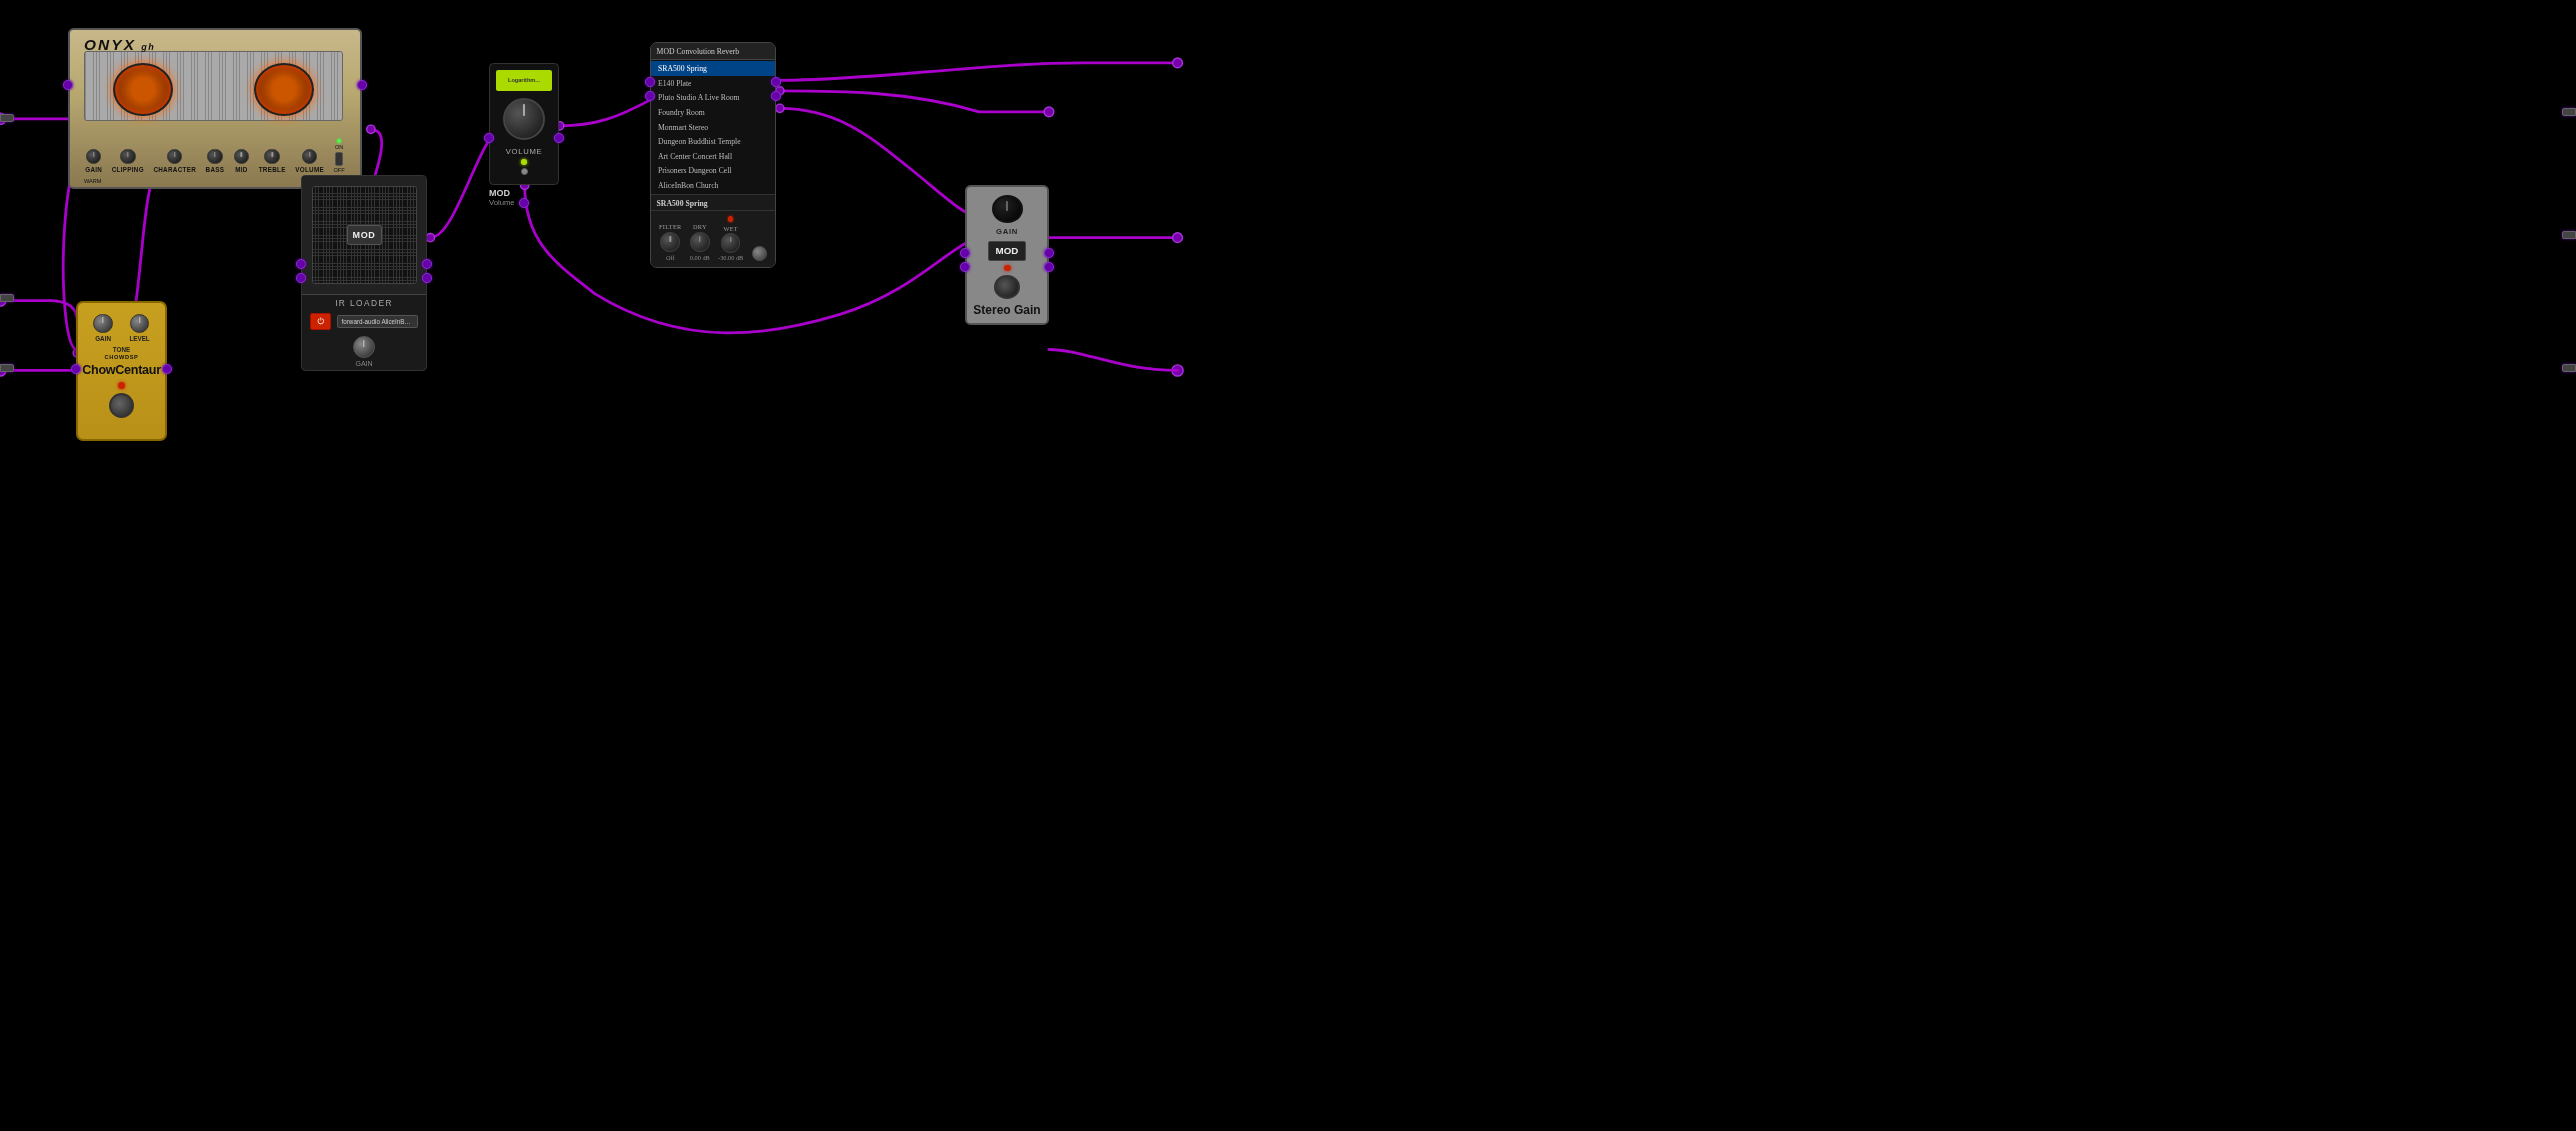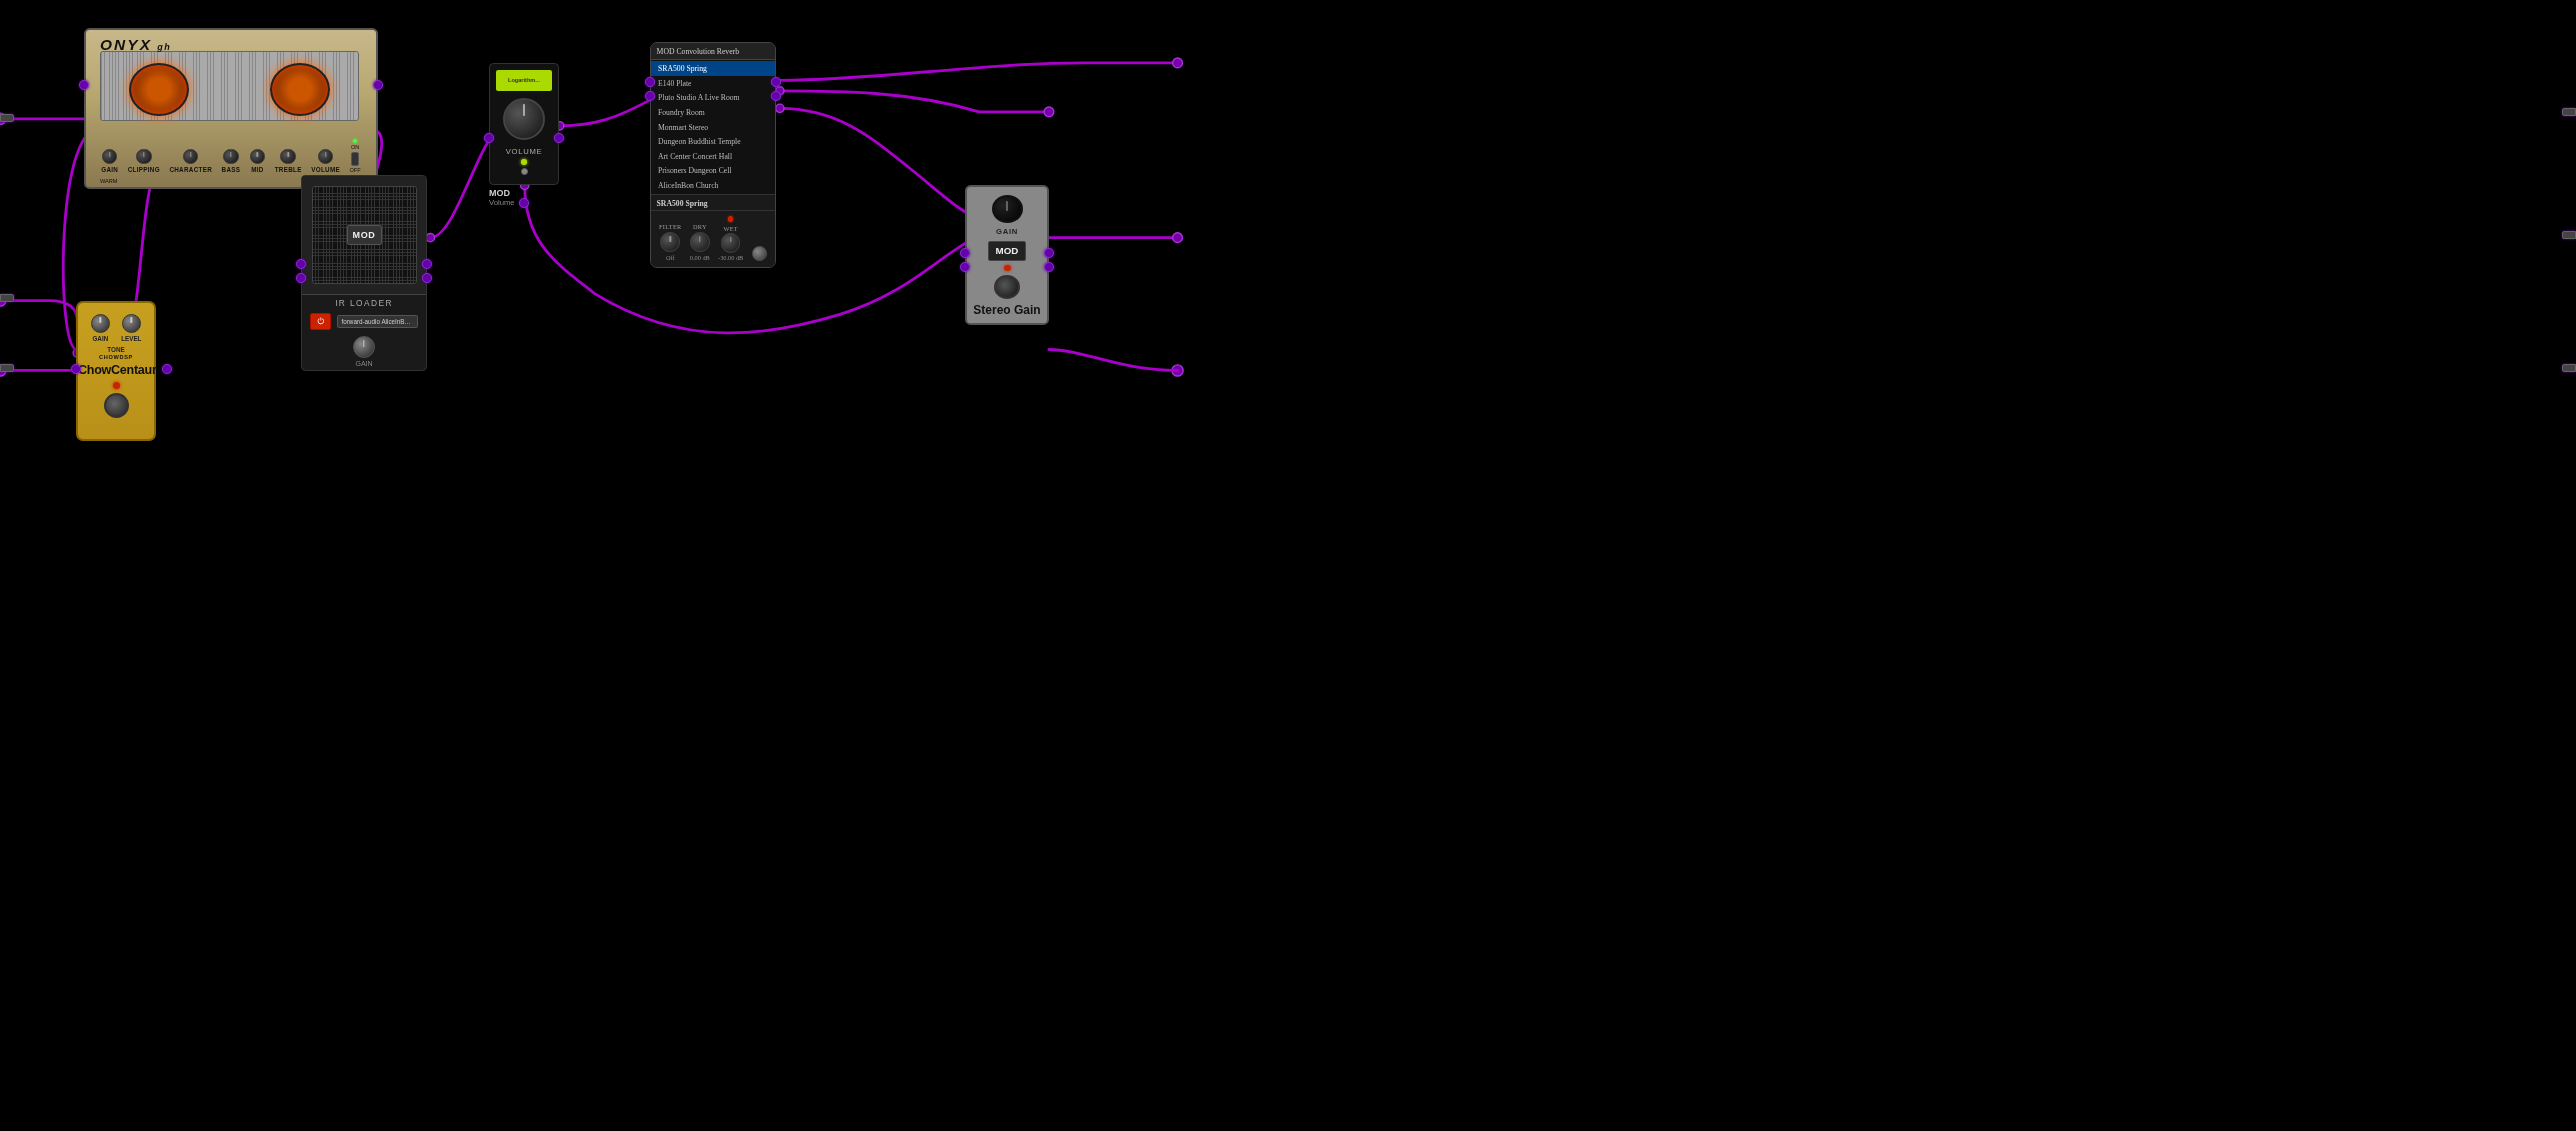--- a/index.html
+++ b/index.html
@@ -22,21 +22,21 @@
     }
 
     
     .plugin {
       position: absolute;
       z-index: 10;
     }
 
     
     #onyx-amp {
-      left: 84px;
+      left: 68px;
       top: 28px;
       width: 294px;
       height: 161px;
       border-radius: 7px;
     }
 
     .onyx-body {
       width: 294px;
       height: 161px;
       background: linear-gradient(180deg, #c8b88a 0%, #b8a870 40%, #8a7850 100%);
@@ -156,21 +156,21 @@
 
     
     #chow-pedal {
       left: 76px;
       top: 301px;
       width: 91px;
       height: 147px;
     }
 
     .chow-body {
-      width: 80px;
+      width: 91px;
       height: 140px;
       background: linear-gradient(180deg, #c8a020 0%, #b89018 100%);
       border-radius: 7px;
       border: 2.1px solid #886600;
       position: relative;
       box-shadow: 0 2.8px 7px rgba(0,0,0,0.5);
     }
 
     .chow-knobs-row {
       display: flex;

